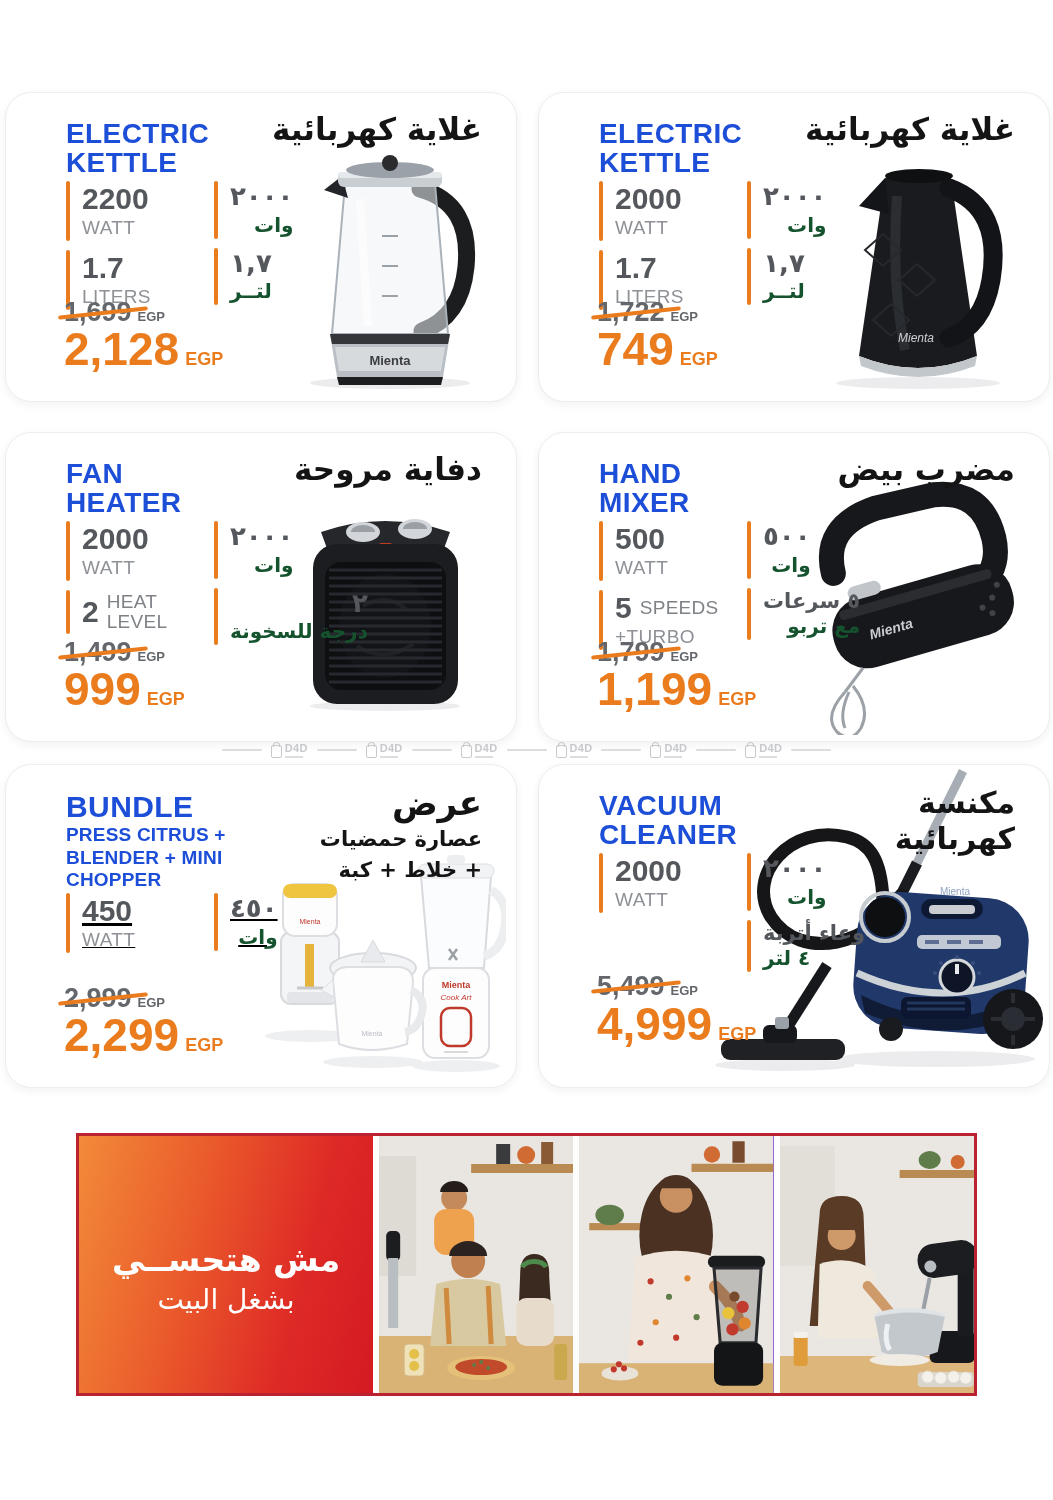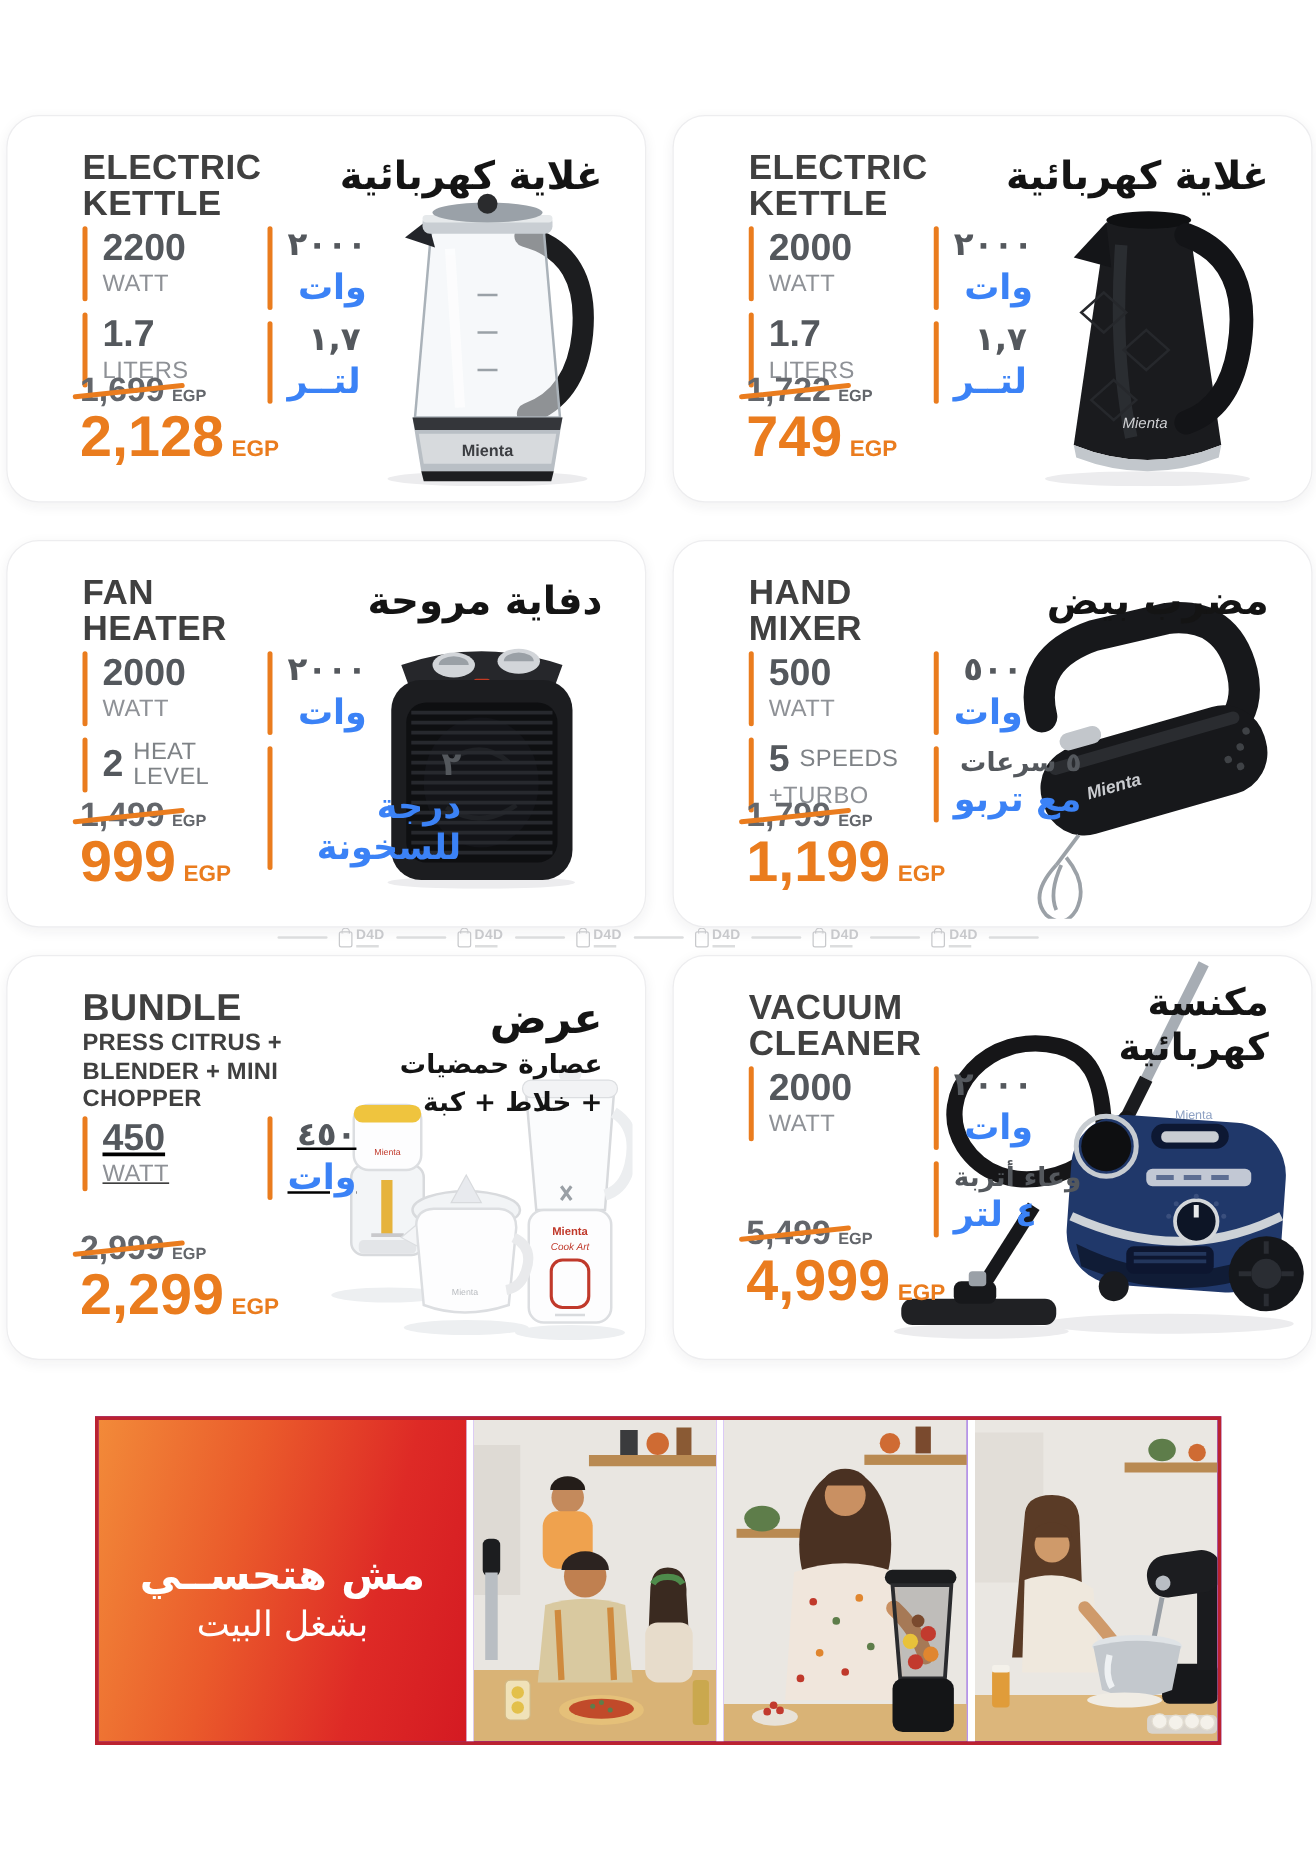--- a/index.html
+++ b/index.html
@@ -6,43 +6,43 @@
   .page{position:relative;width:1053px;height:1500px;margin:0 auto;background:#fff;overflow:hidden;}
 
   
   .card{position:absolute;width:510px;height:308px;background:#fff;border:1px solid #ededef;
         border-radius:26px;box-shadow:0 3px 10px rgba(40,40,55,.06);}
   .c0{left:5px;top:92px}.c1{left:538px;top:92px}
   .c2{left:5px;top:432px}.c3{left:538px;top:432px}
   .c4{left:5px;top:764px;height:322px}.c5{left:538px;top:764px;height:322px}
 
   .t-en{position:absolute;left:60px;top:26px;font-size:28px;line-height:1.04;font-weight:bold;
-        color:#404040;letter-spacing:.4px;z-index:3;}
+        color:#1d4ed8;letter-spacing:.4px;z-index:3;}
   .t-en .big{font-size:30px;margin-bottom:2px;}
   .t-en .sub{font-size:19px;line-height:1.18;letter-spacing:.2px;}
-  .t-ar{position:absolute;right:34px;top:30px;text-align:right;font-weight:bold;font-size:31px;
+  .t-ar{position:absolute;right:34px;top:18px;text-align:right;font-weight:bold;font-size:31px;
         color:#141414;z-index:3;font-family:"DejaVu Sans","Liberation Sans",sans-serif;line-height:1.2;}
   .c5 .t-ar{font-size:30px;top:20px;}
   .c4 .t-ar .abig{font-size:34px;}
   .c4 .t-ar .asub{font-size:21px;line-height:1.5;}
 
   .col{position:absolute;top:88px;z-index:3;}
   .col-en{left:60px;width:148px;}
   .col-ar{left:208px;width:155px;}
   .c4 .col{top:128px;text-decoration:underline;}
   .spec{display:flex;margin-bottom:9px;}
   .bar{flex:0 0 4px;background:#EA7C1E;border-radius:2px;margin-right:12px;}
   .sb{display:flex;flex-direction:column;padding:2px 0;}
   .v{font-size:30px;font-weight:bold;color:#54585d;line-height:1.06;}
   .lb{font-size:19px;color:#8e9196;margin-top:2px;letter-spacing:.4px;}
   .vrow{display:flex;align-items:center;gap:8px;}
   .vi{display:flex;flex-direction:column;font-size:19px;color:#7e8286;line-height:1.06;letter-spacing:.3px;}
   .col-ar .sb{font-family:"DejaVu Sans","Liberation Sans",sans-serif;}
   .col-ar .v{font-size:26px;}
-  .col-ar .lb{font-size:28px;font-weight:bold;color:#3b82f6;}
+  .col-ar .lb{font-size:20px;font-weight:bold;color:#14532d;}
   .av-sm{font-size:21px !important;}
 
   .price-old{position:absolute;left:58px;top:204px;z-index:3;color:#63666b;font-weight:bold;font-size:27px;}
   .price-old .strike{position:relative;display:inline-block;}
   .price-old .strike::after{content:"";position:absolute;left:-6px;right:-16px;top:46%;height:4px;
         background:#EA7C1E;transform:rotate(-6deg);border-radius:2px;}
   .price-old .cur{font-size:13px;margin-left:6px;}
   .price-new{position:absolute;left:58px;top:233px;z-index:3;color:#EA7C1E;font-weight:bold;
         font-size:46px;line-height:1;}
   .price-new .cur{font-size:18px;margin-left:6px;}

